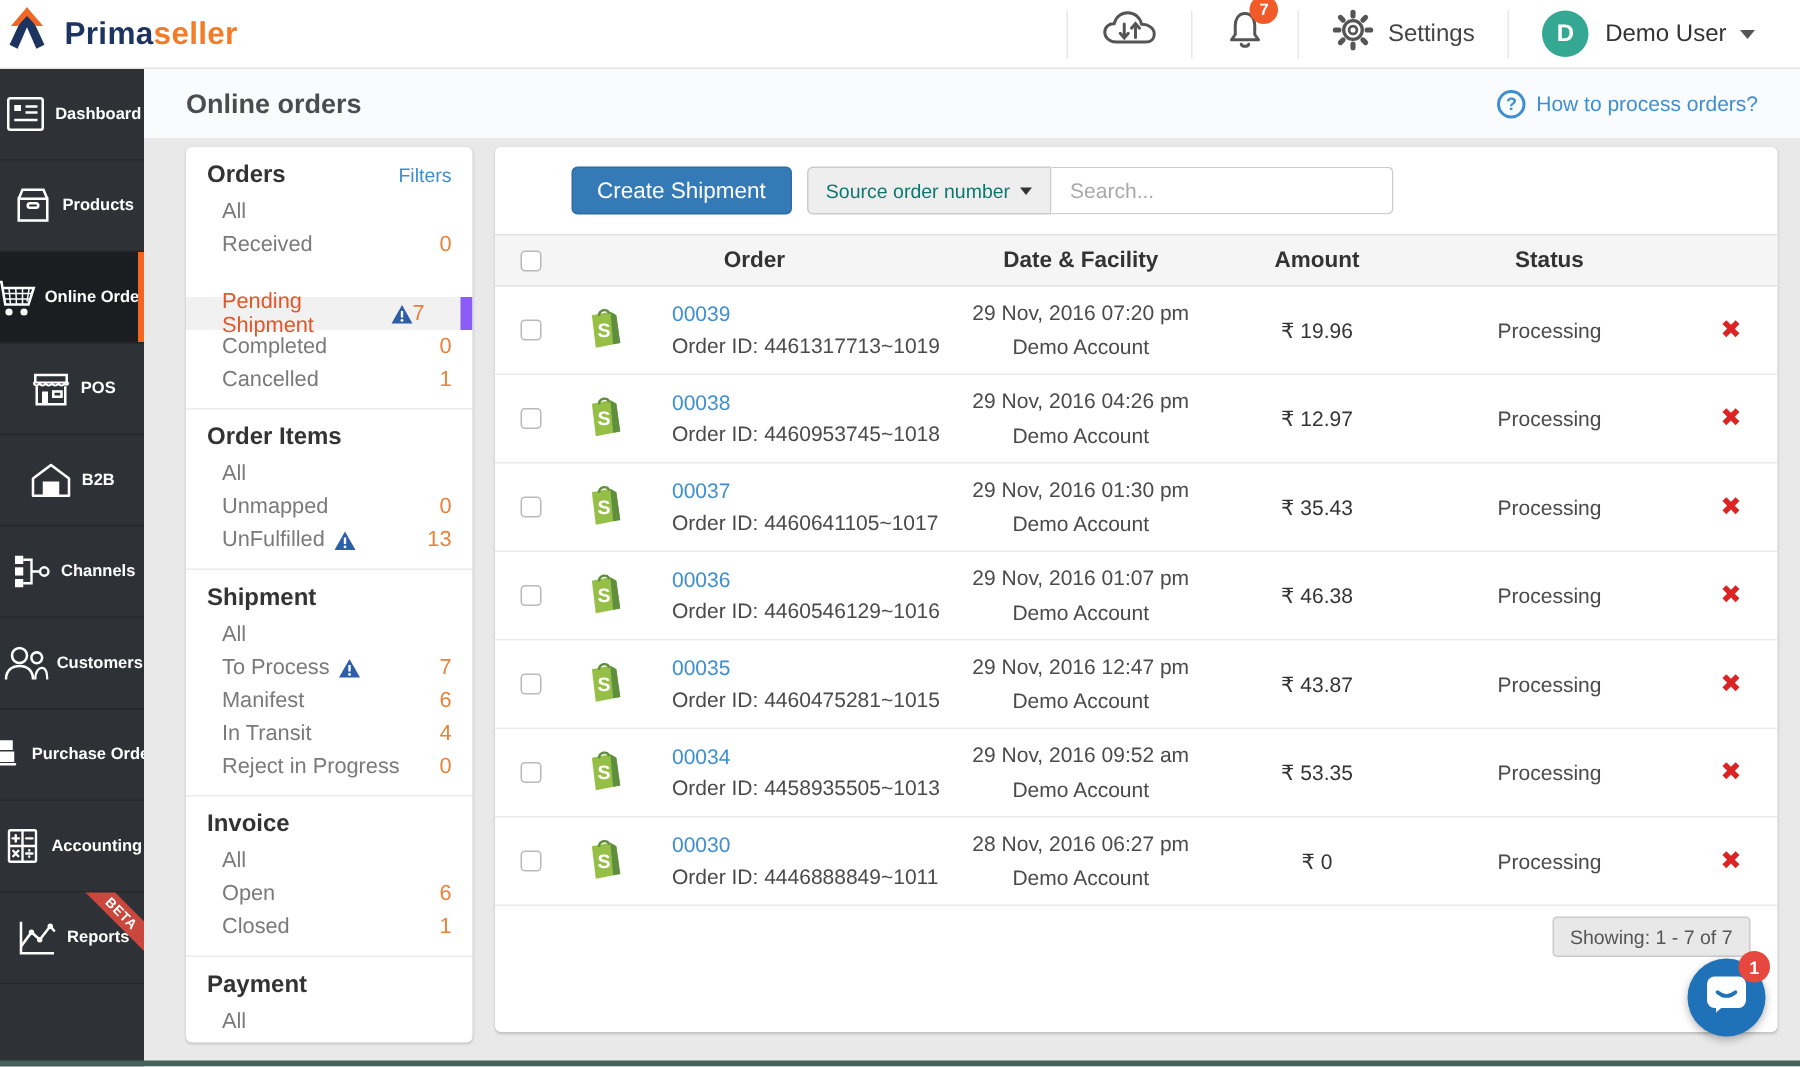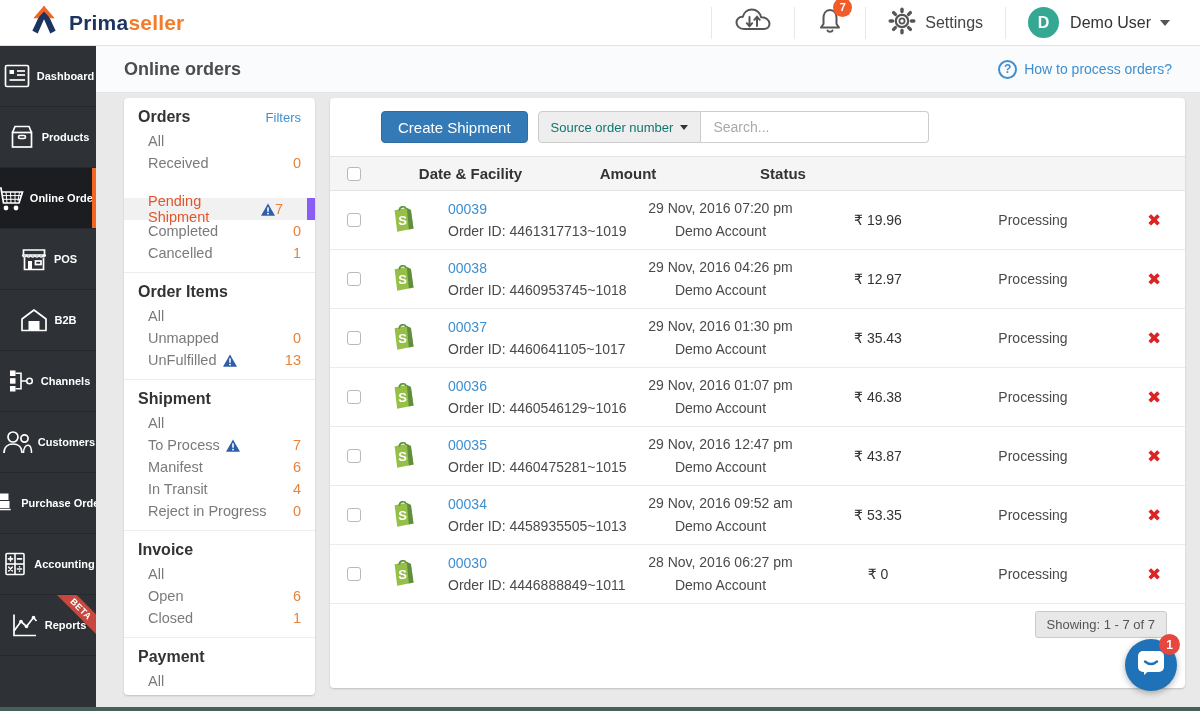--- a/index.html
+++ b/index.html
@@ -2,21 +2,21 @@
 <html><head>
 <meta charset="utf-8">
 <style>
   * { margin:0; padding:0; box-sizing:border-box; }
   html,body { width:1200px; height:711px; overflow:hidden; }
   body { position:relative; font-family:"Liberation Sans","DejaVu Sans",sans-serif; background:#e9e9e9; }
   a { text-decoration:none; cursor:pointer; }
 
   
   .topbar { position:absolute; top:0; left:0; right:0; height:46px; background:#fff; border-bottom:1px solid #e3e3e3; display:flex; align-items:center; z-index:10; }
-  .logo { display:flex; align-items:center; padding-left:26px; gap:7px; }
+  .logo { display:flex; align-items:center; gap:7px; }
   .logo-text { font-size:21px; font-weight:bold; color:#1d3461; letter-spacing:.2px; }
   .logo-text .sec { color:#f47b27; }
   .topbar-right { margin-left:auto; display:flex; align-items:center; height:100%; }
   .tb-group { display:flex; align-items:center; padding:0 22px; border-left:1px solid #e8e8e8; height:32px; position:relative; }
   .bell-wrap { position:relative; }
   .notif-badge { position:absolute; top:-9px; right:-9px; min-width:19px; height:19px; border-radius:50%; background:#f15b2a; color:#fff; font-size:11px; font-weight:bold; display:flex; align-items:center; justify-content:center; }
   .settings-label { font-size:16px; color:#444; margin-left:9px; }
   .avatar { width:31px; height:31px; border-radius:50%; background:#35a894; color:#fff; font-size:16px; font-weight:bold; display:flex; align-items:center; justify-content:center; }
   .user-name { font-size:16px; color:#333; margin:0 9px 0 11px; }
   .caret-down { width:0; height:0; border-left:5px solid transparent; border-right:5px solid transparent; border-top:6px solid #555; display:inline-block; }
@@ -458,20 +458,21 @@
         <span class="ig-caret"></span>
       </button>
       <input class="ig-input" type="text" placeholder="Search..." style="">
     </div>
   </div>
 
   <div class="table-head">
     <div class="col-cb">
         <span class="cb"></span>
       </div>
+    <div class="col-order hcell">Order</div>
     <div class="col-date hcell">Date &amp; Facility</div>
     <div class="col-amount hcell">Amount</div>
     <div class="col-status hcell">Status</div>
     <div class="col-x"></div>
   </div>
 
   <div>
 
       <div class="trow">
         <div class="col-cb">

